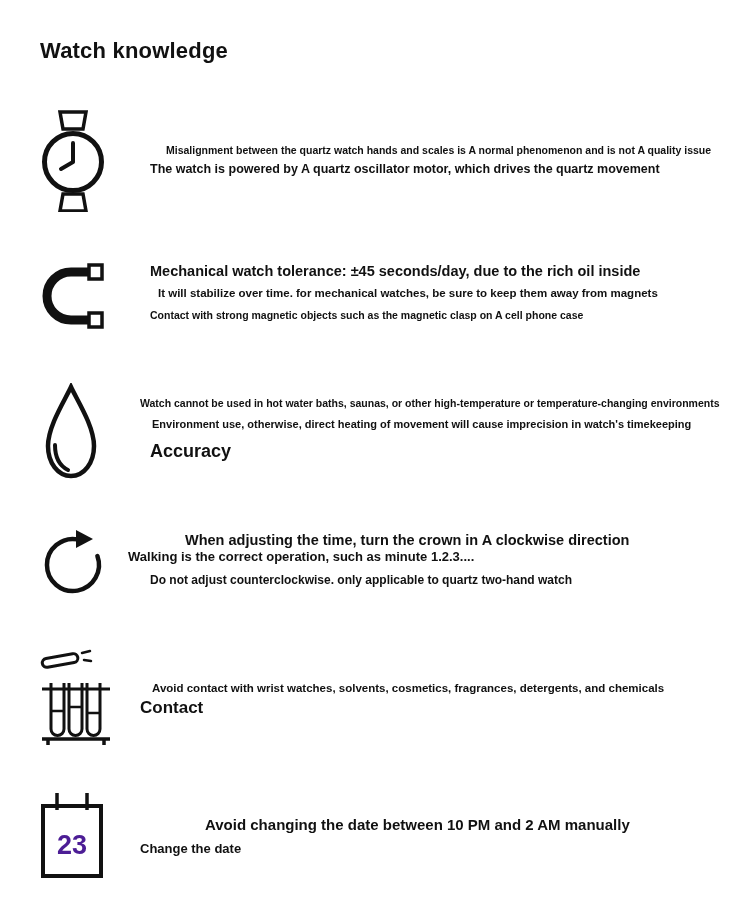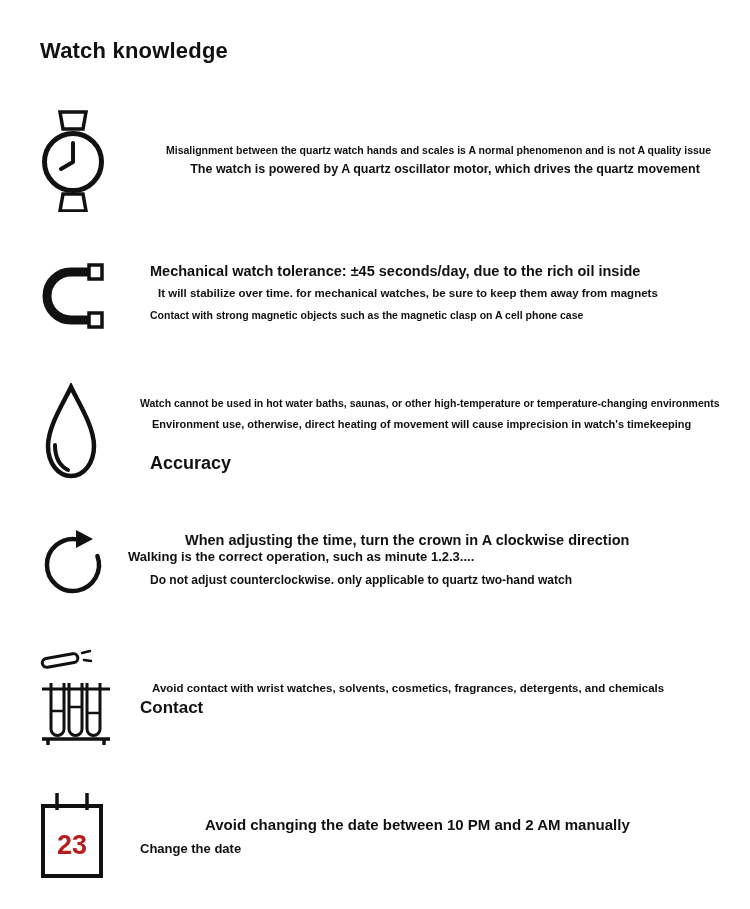--- a/index.html
+++ b/index.html
@@ -19,42 +19,42 @@
   .section{position:absolute;left:40px;width:700px;}
   .icon-box{position:absolute;left:0;top:0;}
   .icon-box svg{display:block;}
   .text-col{margin-left:110px;}
   .line{font-weight:700;color:#111;white-space:nowrap;line-height:1.25;}
   .fs105{font-size:10.5px}.fs11{font-size:11px}.fs115{font-size:11.5px}.fs125{font-size:12.5px}.fs13{font-size:13px}
   .fs135{font-size:12px}.fs145{font-size:14.5px}.fs15{font-size:15px}
   .fs18{font-size:18px}.fs21{font-size:17px}
   .cal-day{
     position:absolute;left:0;top:40px;width:64px;text-align:center;
-    font-size:27px;font-weight:700;color:#b91c1c;
+    font-size:27px;font-weight:700;color:#4c1d95;
   }
 </style>
 </head>
 <body>
 
 <div class="page">
 
   <div class="title">Watch knowledge</div>
 
   <div class="section" style="top:110px;">
     <div class="icon-box">
       <svg viewBox="0 0 66 102" width="66" height="102" aria-hidden="true">
         <path d="M20,2 L46,2 L43,19 L23,19 Z" fill="none" stroke="#111" stroke-width="3.5"></path>
         <circle cx="33" cy="52" r="28.5" fill="none" stroke="#111" stroke-width="5"></circle>
         <path d="M33,52 L33,33 M33,52 L21,59" fill="none" stroke="#111" stroke-width="4" stroke-linecap="round"></path>
         <path d="M23,84 L43,84 L46,101 L20,101 Z" fill="none" stroke="#111" stroke-width="3.5"></path>
       </svg>
     </div>
     <div class="text-col" style="padding-top:34px;">
       <div class="line fs105" style="margin-left:16px;">Misalignment between the quartz watch hands and scales is A normal phenomenon and is not A quality issue</div>
-      <div class="line fs125" style="margin-top:5px;text-align:center;">The watch is powered by A quartz oscillator motor, which drives the quartz movement</div>
+      <div class="line fs125" style="margin-top:5px;">The watch is powered by A quartz oscillator motor, which drives the quartz movement</div>
     </div>
   </div>
 
   <div class="section" style="top:256px;">
     <div class="icon-box" style="top:6px;">
       <svg viewBox="0 0 64 68" width="64" height="68" aria-hidden="true">
         <path d="M50,10 H31 A24,24 0 0 0 31,58 H50" fill="none" stroke="#111" stroke-width="9"></path>
         <rect x="49" y="3" width="13" height="14" fill="none" stroke="#111" stroke-width="3.5"></rect>
         <rect x="49" y="51" width="13" height="14" fill="none" stroke="#111" stroke-width="3.5"></rect>
       </svg>
@@ -69,21 +69,21 @@
   <div class="section" style="top:383px;">
     <div class="icon-box" style="left:2px;">
       <svg viewBox="0 0 58 97" width="58" height="97" aria-hidden="true">
         <path d="M29,4 C23,17 6,43 6,63 C6,80 16,93 29,93 C42,93 52,80 52,63 C52,43 35,17 29,4 Z" fill="none" stroke="#111" stroke-width="4.5"></path>
         <path d="M13,62 C13,74 18,83 26,87" fill="none" stroke="#111" stroke-width="4" stroke-linecap="round"></path>
       </svg>
     </div>
     <div class="text-col" style="padding-top:14px;">
       <div class="line fs105" style="margin-left:-10px;">Watch cannot be used in hot water baths, saunas, or other high-temperature or temperature-changing environments</div>
       <div class="line fs11" style="margin-left:2px;margin-top:8px;">Environment use, otherwise, direct heating of movement will cause imprecision in watch's timekeeping</div>
-      <div class="line fs18" style="margin-top:20px;">Accuracy</div>
+      <div class="line fs18" style="margin-top:8px;">Accuracy</div>
     </div>
   </div>
 
   <div class="section" style="top:518px;">
     <div class="icon-box" style="left:2px;">
       <svg viewBox="0 0 64 84" width="64" height="84" aria-hidden="true">
         <path d="M55.4,38.1 A26,26 0 1 1 35.5,21.4" fill="none" stroke="#111" stroke-width="4.5" stroke-linecap="round"></path>
         <polygon points="34,12 51,21 34,30" fill="#111"></polygon>
       </svg>
     </div>

